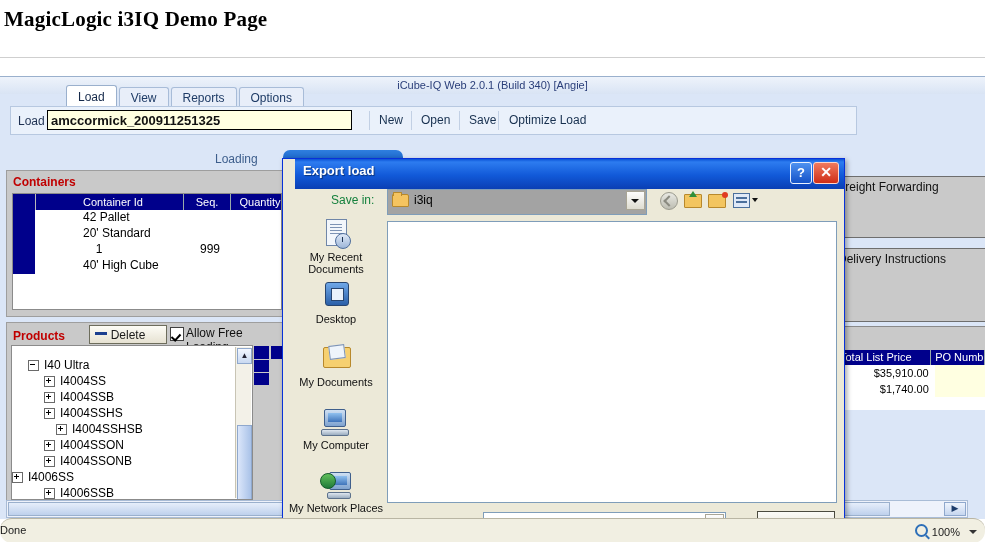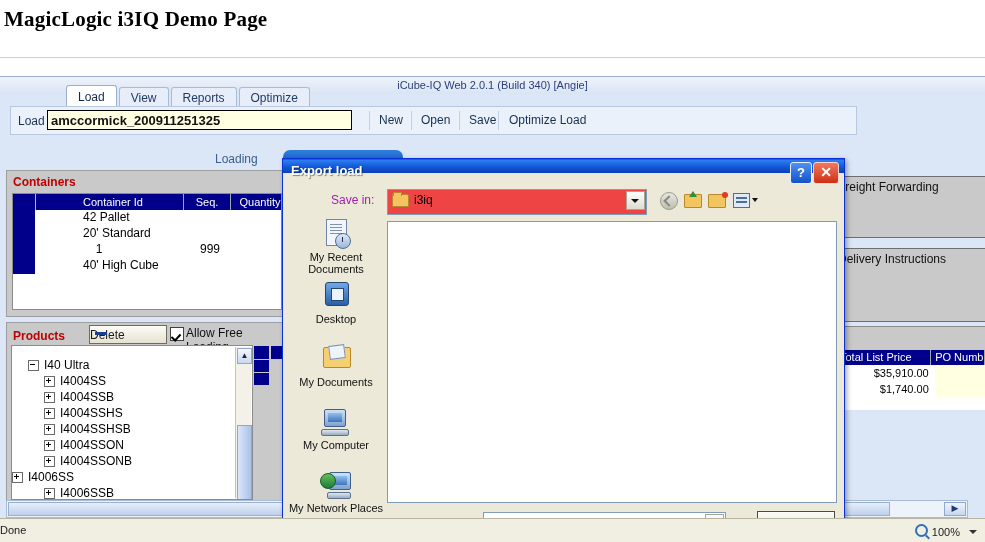--- a/index.html
+++ b/index.html
@@ -91,21 +91,21 @@
   .col-qty{width:58px;text-align:right;padding-right:8px;}
   
   #products-panel{
     position:absolute;left:6px;top:322px;width:278px;height:180px;
     background:#c9c9c9;border:1px solid #9e9e9e;
   }
   #products-title{position:absolute;left:6px;top:6px;color:#c00000;font-weight:bold;font-size:12px;}
   #delete-button{
     position:absolute;left:82px;top:2px;width:78px;height:19px;
     background:linear-gradient(#fdfcf6,#e6e2d2);border:1px solid #6d6d5c;
-    font-size:12px;color:#1a1a1a;line-height:19px;text-align:left;
+    font-size:12px;color:#1a1a1a;line-height:19px;text-align:center;
     box-sizing:border-box;
   }
   #delete-dash{position:absolute;left:88px;top:9px;width:12px;height:3px;background:#1b3f8f;}
   #free-check{
     position:absolute;left:163px;top:4px;width:12px;height:12px;background:#fff;
     border:1px solid #404040;
   }
   #free-check:after{
     content:"";position:absolute;left:2px;top:4px;width:4px;height:7px;
     border:solid #000;border-width:0 2px 2px 0;transform:rotate(42deg);
@@ -155,59 +155,59 @@
     background:#eef2fb;border:1px solid #a9bcd6;
   }
   #app-hthumb{position:absolute;left:1px;top:1px;width:880px;height:12px;
     background:linear-gradient(#e6eefb,#bed0ec);border:1px solid #9ab0cd;}
   #app-hright{position:absolute;right:1px;top:1px;width:20px;height:12px;
     background:linear-gradient(#eff4fd,#c6d6ef);border:1px solid #8fa8cd;
     font-size:9px;line-height:11px;text-align:center;color:#1d3c6b;}
   
   #statusbar{
     position:absolute;left:0;top:518px;width:985px;height:24px;
-    background:#f1efe2;border-top:1px solid #b9b5a3;
+    background:#f1efe2;border-top:1px solid #b9b5a3;border-radius:12px;
   }
   #status-text{position:absolute;left:0px;top:5px;font-size:11px;color:#1a1a1a;}
   #status-zoom{position:absolute;right:8px;top:5px;font-size:11px;color:#1a1a1a;}
   #zoom-glass{
     display:inline-block;width:9px;height:9px;border:2px solid #2d6fb8;border-radius:50%;
     position:relative;vertical-align:-1px;margin-right:4px;
   }
   #zoom-glass:after{content:"";position:absolute;right:-4px;bottom:-3px;width:5px;height:2px;
     background:#2d6fb8;transform:rotate(45deg);}
   #zoom-caret{display:inline-block;margin-left:9px;border-left:4px solid transparent;
     border-right:4px solid transparent;border-top:4px solid #333;vertical-align:2px;}
   
   #dialog{
     position:absolute;left:282px;top:158px;width:561px;height:384px;
     background:#ece9d8;border:1px solid #0831d9;box-shadow:2px 2px 5px rgba(0,0,0,.35);
   }
   #dlg-titlebar{
-    position:absolute;left:0;top:0;right:0;height:14px;
+    position:absolute;left:12px;top:0;right:0;height:30px;
     background:linear-gradient(180deg,#0a52d6 0%,#2d7cf0 10%,#1159d8 55%,#0a3fb4 100%);
   }
   #dlg-title{
     position:absolute;left:8px;top:4px;color:#fff;font-size:13px;font-weight:bold;
     text-shadow:1px 1px 1px rgba(0,0,0,.45);
   }
   #dlg-help{
     position:absolute;right:32px;top:3px;width:20px;height:20px;border-radius:3px;
     background:linear-gradient(#4f92f0,#1452c8);border:1px solid #eaf1ff;color:#fff;
     font-size:13px;font-weight:bold;line-height:19px;text-align:center;
   }
   #dlg-close{
     position:absolute;right:5px;top:3px;width:24px;height:20px;border-radius:3px;
     background:linear-gradient(#f07a5e,#cf2d16);border:1px solid #ffd5c9;color:#fff;
     font-size:14px;font-weight:bold;line-height:18px;text-align:center;
   }
   #saveinrow{position:absolute;left:0;top:26px;width:561px;height:32px;}
-  #saveinlabel{position:absolute;left:48px;top:8px;font-size:12px;color:#a21caf;}
+  #saveinlabel{position:absolute;left:48px;top:8px;font-size:12px;color:#15803d;}
   #saveincombo{
-    position:absolute;left:104px;top:4px;width:260px;height:26px;background:#ef4444;
+    position:absolute;left:104px;top:4px;width:260px;height:26px;background:#a3a3a3;
     border:1px solid #7f9db9;box-sizing:border-box;
   }
   #folder-icon{
     position:absolute;left:4px;top:4px;width:15px;height:11px;background:#f5c460;
     border:1px solid #b8892c;border-radius:1px 2px 1px 1px;
   }
   #folder-icon:before{content:"";position:absolute;left:0;top:-3px;width:7px;height:3px;
     background:#f5c460;border:1px solid #b8892c;border-bottom:none;border-radius:1px 1px 0 0;}
   #saveinvalue{position:absolute;left:26px;top:3px;font-size:12px;color:#000;}
   #saveincaret{
@@ -296,21 +296,21 @@
 <div id="page-rule"></div>
 
 <div id="app-frame">
 
   <div id="app-titlebar">iCube-IQ Web 2.0.1 (Build 340) [Angie]</div>
 
   <div id="app-body"></div>
 </div>
 
 <div id="tabstrip">
-  <span class="tab active">Load</span><span class="tab">View</span><span class="tab">Reports</span><span class="tab">Optimize</span>
+  <span class="tab active">Load</span><span class="tab">View</span><span class="tab">Reports</span><span class="tab">Options</span>
 </div>
 
 <div id="loadrow">
   <span id="load-label">Load</span>
   <div id="load-input">amccormick_200911251325</div>
   <div class="loadbtn" id="btn-new">New</div>
   <div class="loadbtn" id="btn-open">Open</div>
   <div class="loadbtn" id="btn-save">Save</div>
   <div class="loadbtn" id="btn-optimize">Optimize Load</div>
 </div>
@@ -359,21 +359,21 @@
   <div id="delete-button">Delete</div>
   <div id="delete-dash"></div>
   <div id="free-check"></div>
   <div id="free-label">Allow Free Loading</div>
 
   <div id="products-tree">
     <div class="tnode" style="padding-left:16px;padding-top:11px"><span class="tbox"></span><span>I40 Ultra</span></div>
     <div class="tnode" style="padding-left:32px"><span class="tbox plus"></span><span>I4004SS</span></div>
     <div class="tnode" style="padding-left:32px"><span class="tbox plus"></span><span>I4004SSB</span></div>
     <div class="tnode" style="padding-left:32px"><span class="tbox plus"></span><span>I4004SSHS</span></div>
-    <div class="tnode" style="padding-left:32px"><span class="tbox plus"></span><span>I4004SSHSB</span></div>
+    <div class="tnode" style="padding-left:44px"><span class="tbox plus"></span><span>I4004SSHSB</span></div>
     <div class="tnode" style="padding-left:32px"><span class="tbox plus"></span><span>I4004SSON</span></div>
     <div class="tnode" style="padding-left:32px"><span class="tbox plus"></span><span>I4004SSONB</span></div>
     <div class="tnode" style=""><span class="tbox plus"></span><span>I4006SS</span></div>
     <div class="tnode" style="padding-left:32px"><span class="tbox plus"></span><span>I4006SSB</span></div>
     <div class="tnode" style="padding-left:32px;overflow:hidden;height:8px"><span class="tbox plus"></span><span>I4006SSHS</span></div>
 
     <div id="tree-vscroll">
       <div id="tree-up">▲</div>
       <div id="tree-vthumb"></div>
     </div>

